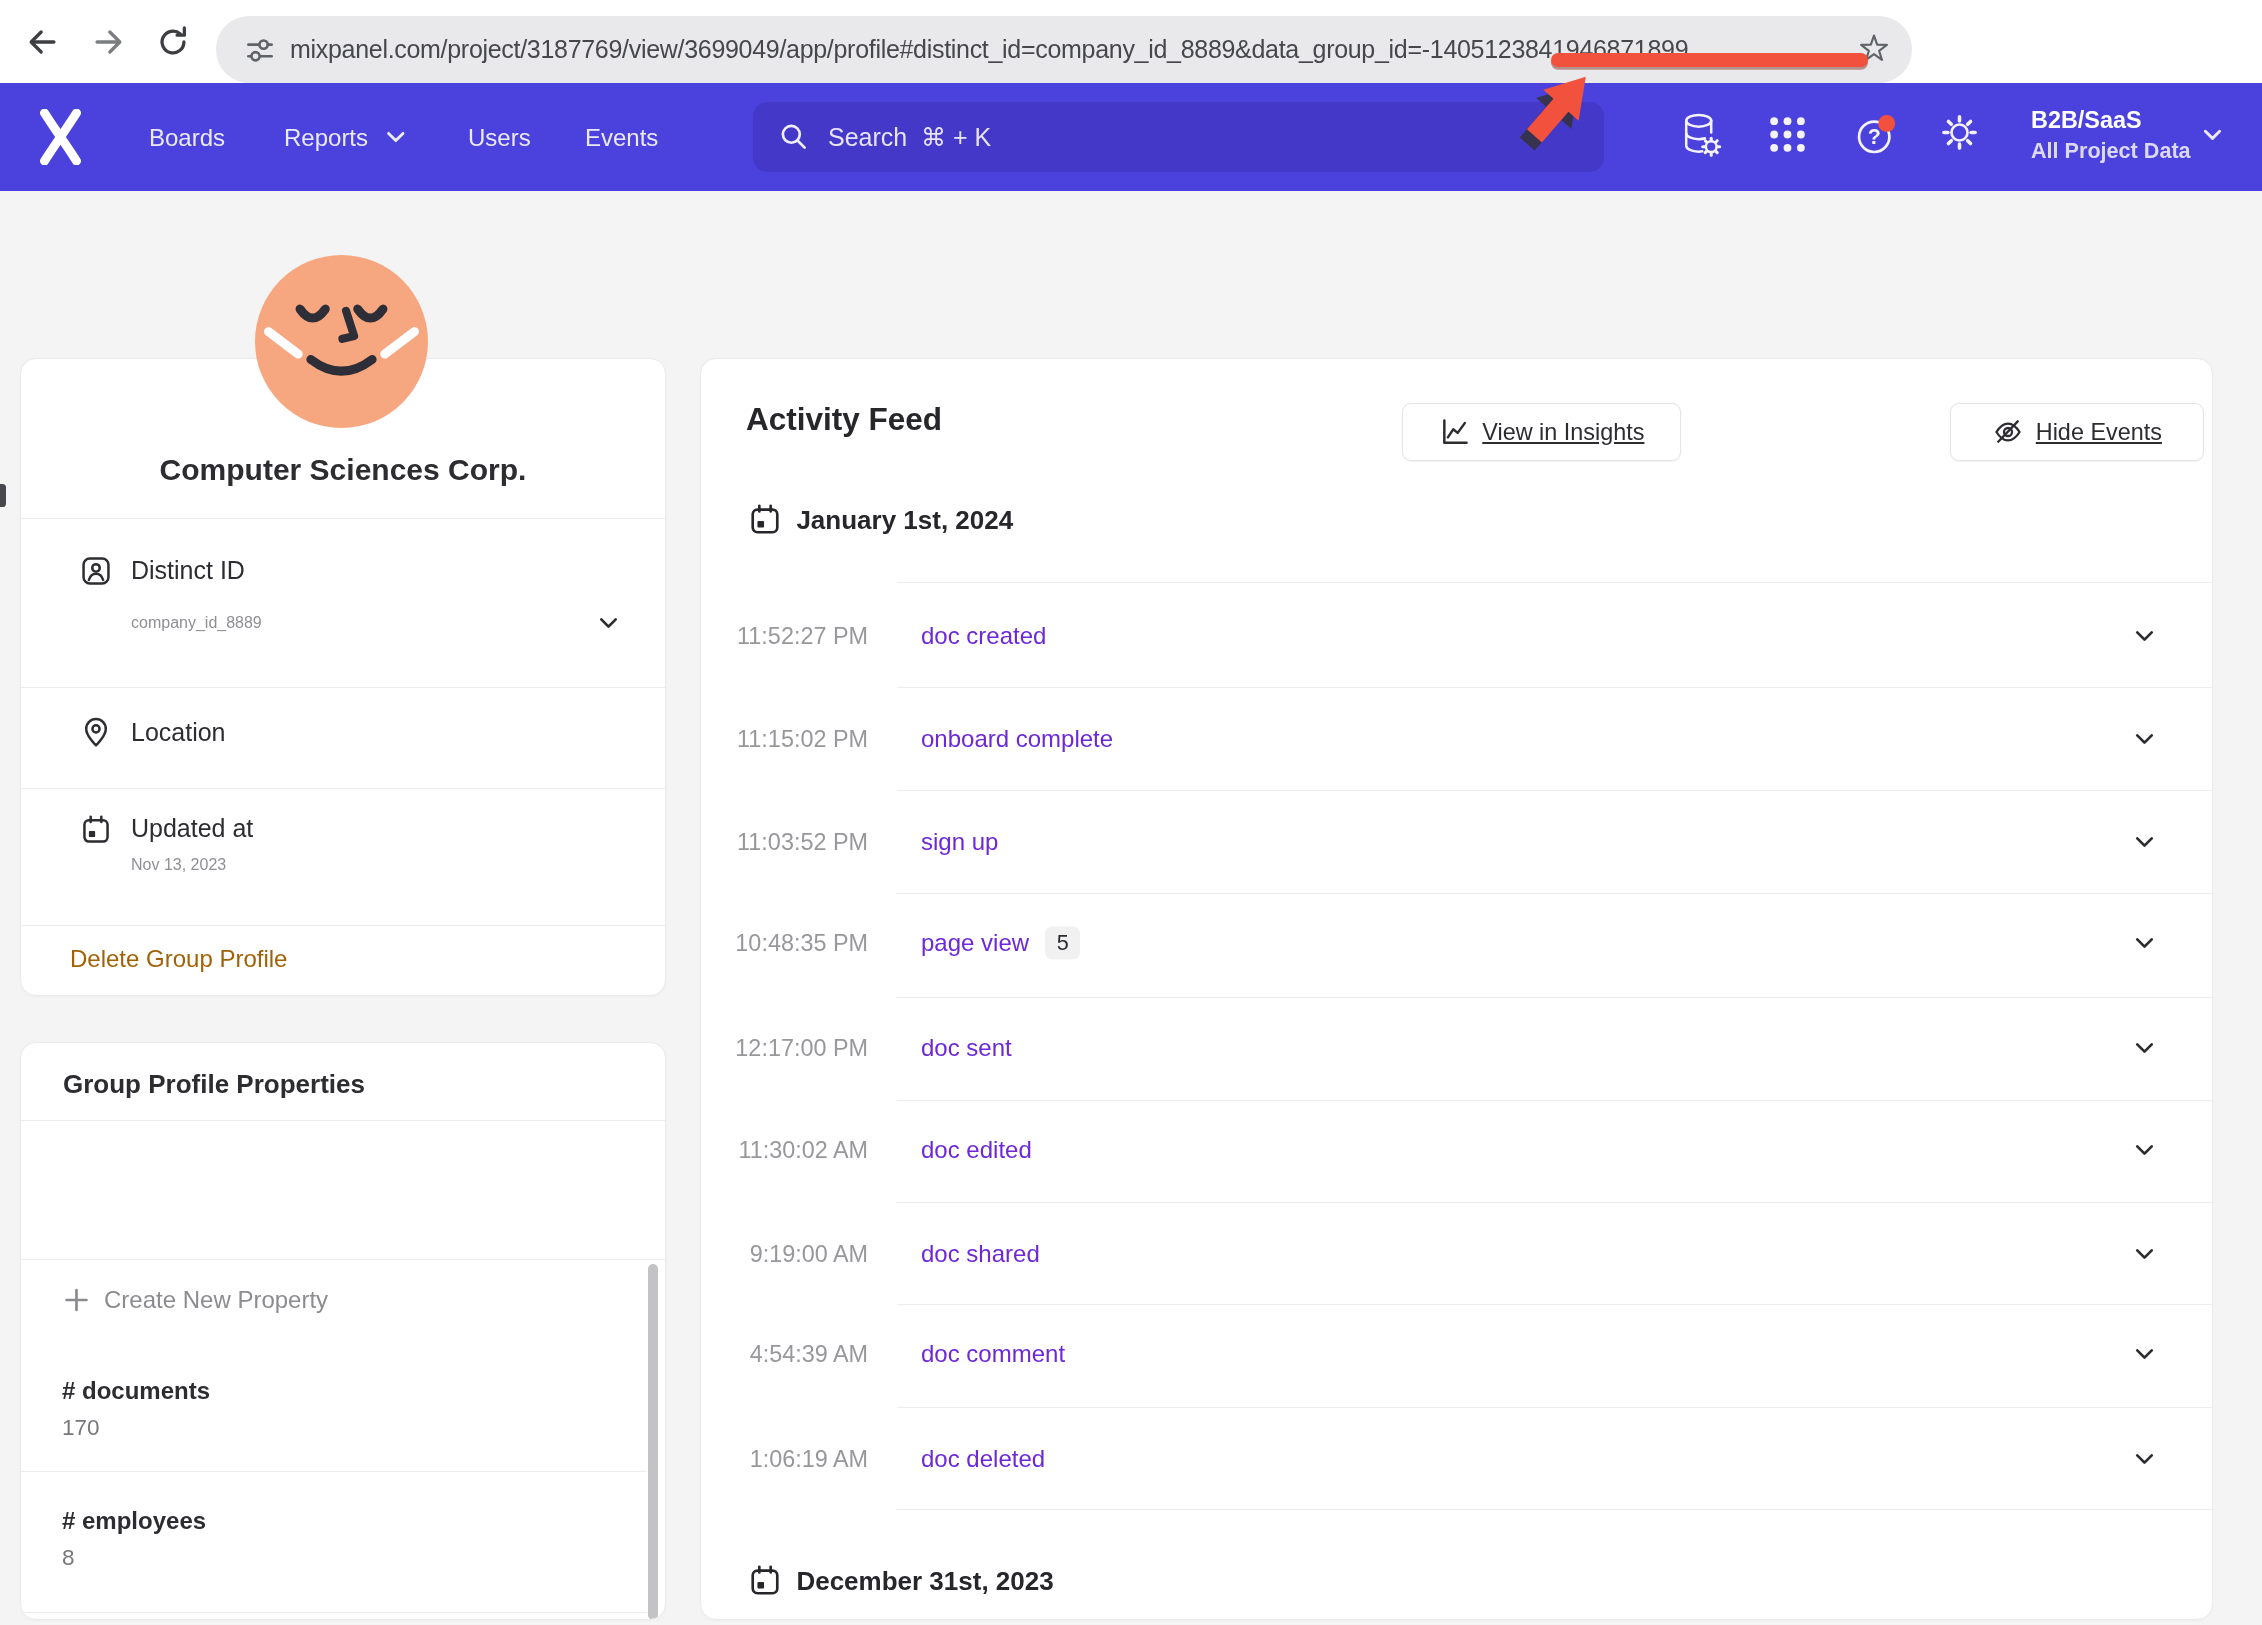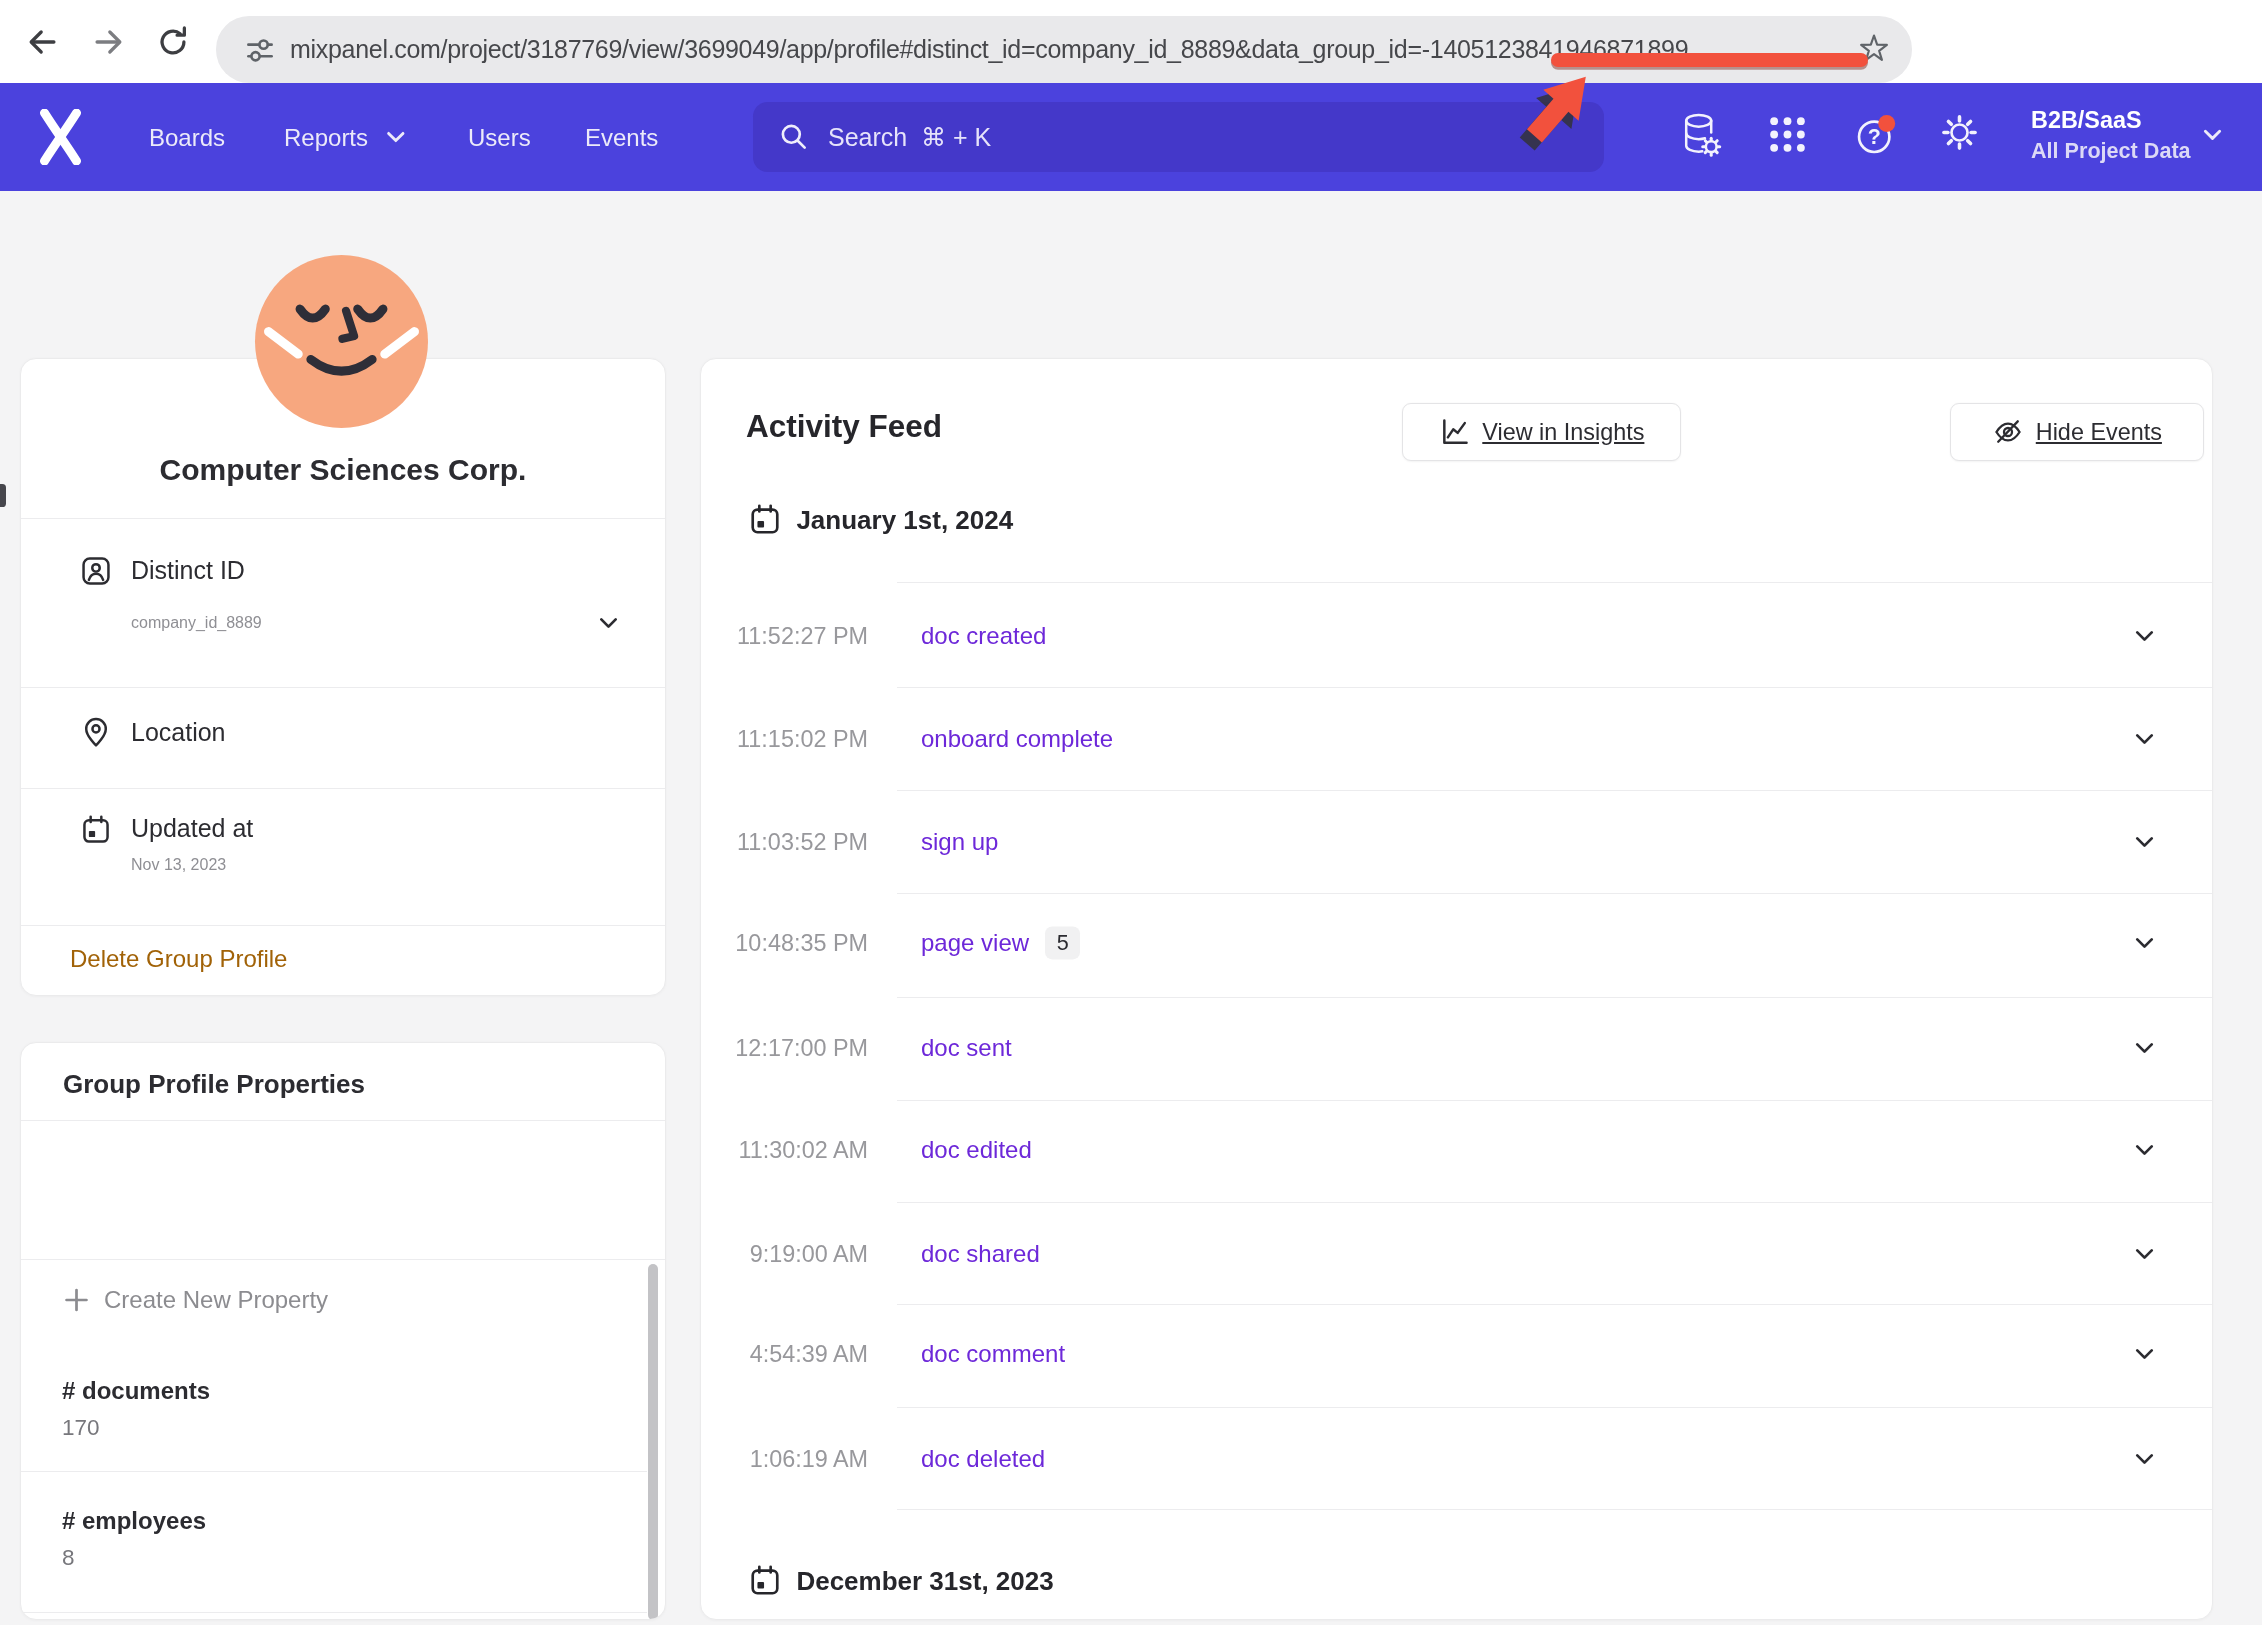--- a/index.html
+++ b/index.html
@@ -321,21 +321,21 @@
   <div class="divider" style="left:0;width:626px;top:428px;"></div>
 
   <div class="prop-name vc" style="top:478px;"># employees</div>
   <div class="prop-val vc" style="top:515px;">8</div>
   <div class="divider" style="left:0;width:626px;top:569px;"></div>
 
   <div class="scroll-thumb"></div>
 </div>
 
 <div class="card" style="left:700px;top:358px;width:1511px;height:1260px;overflow:hidden;">
-  <div class="act-title vc" style="top:67px;">Activity Feed</div>
+  <div class="act-title vc" style="top:60px;">Activity Feed</div>
 
   <div class="act-btn" style="left:701px;width:277px;">
     <span>
       <svg width="32" height="32" viewBox="0 0 36 36" fill="none" stroke="#2c2c31" stroke-width="2.8" stroke-linecap="round" stroke-linejoin="round">
         <path d="M6 5 V30 H31"></path>
           <path d="M10 24 L16 15 L21 19 L29 8"></path>
       </svg>
     </span>
     <span>View in Insights</span>
   </div>

